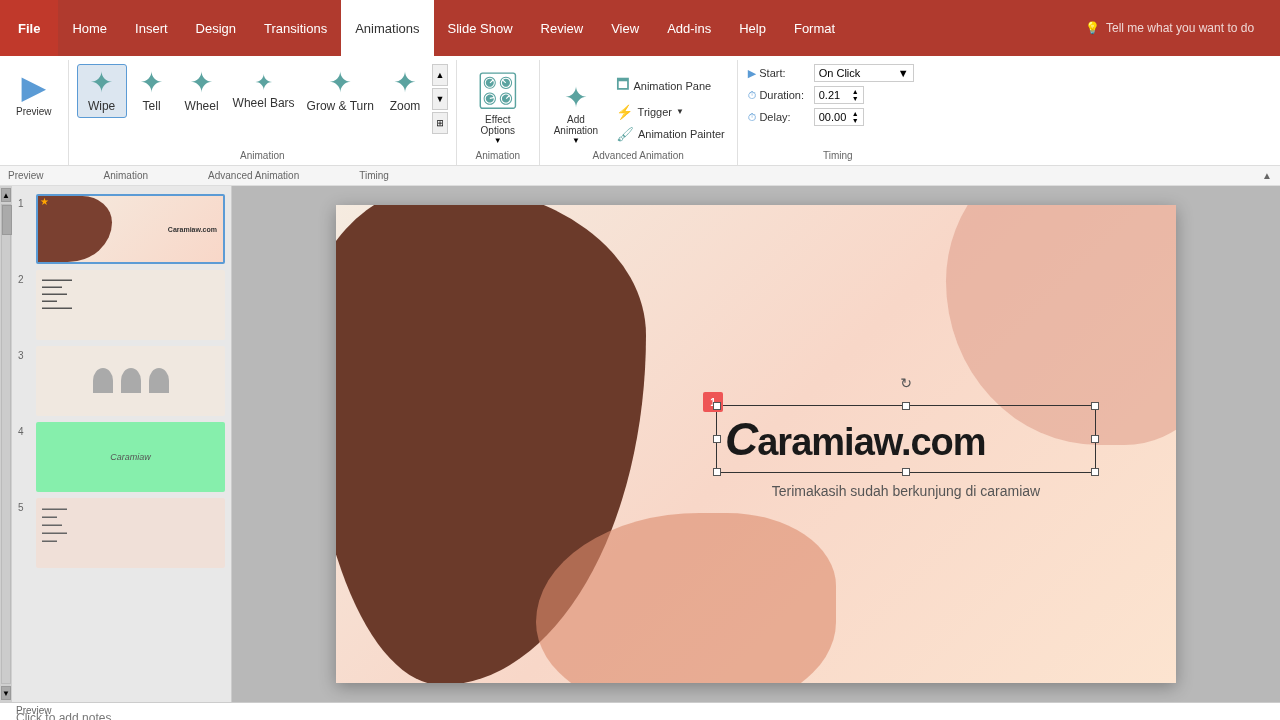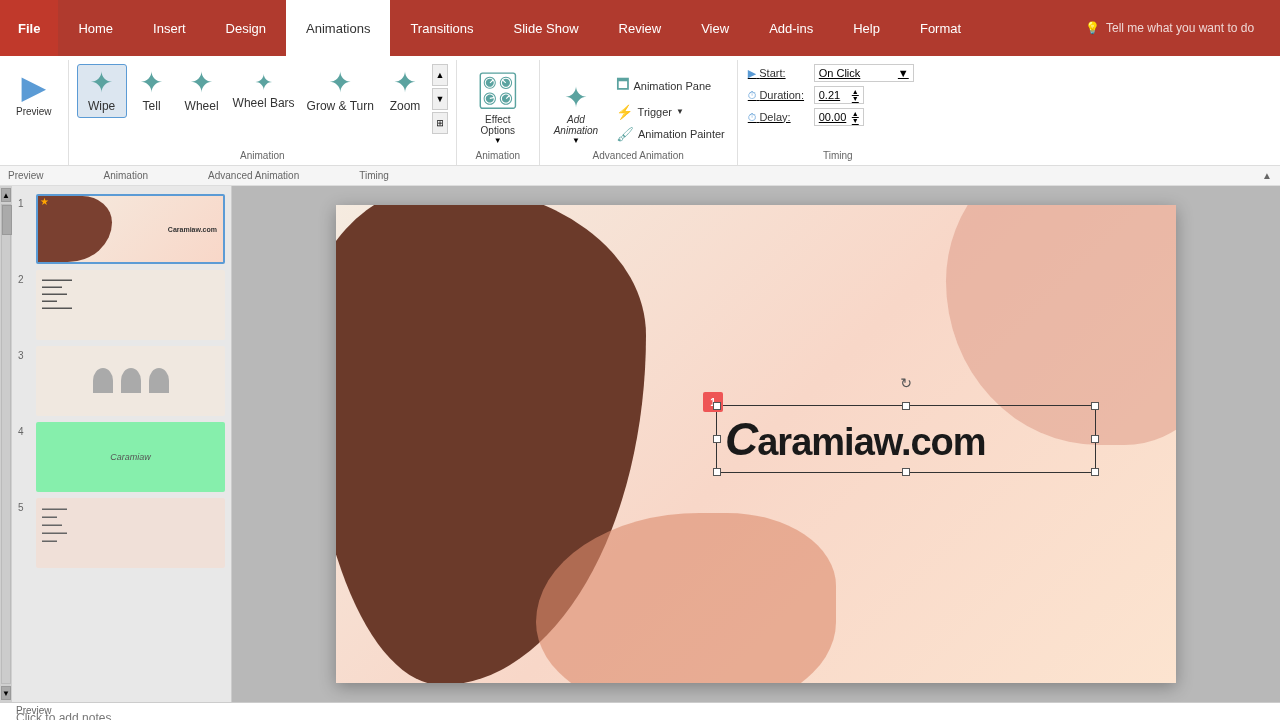--- a/index.html
+++ b/index.html
@@ -19,21 +19,21 @@
       display: flex; align-items: center;
       font-size: 13px; font-weight: 600;
       cursor: pointer;
     }
     .tab-bar {
       display: flex;
       align-items: stretch;
       flex: 1;
     }
     .tab {
-      padding: 0 20px;
+      padding: 0 14px;
       display: flex; align-items: center;
       color: white;
       font-size: 13px;
       cursor: pointer;
       white-space: nowrap;
     }
     .tab.active {
       background: white;
       color: #333;
     }
@@ -174,21 +174,21 @@
       display: flex;
       gap: 8px;
       flex: 1;
       align-items: center;
     }
     .adv-btn {
       display: flex; flex-direction: column; align-items: center;
       cursor: pointer; padding: 4px 6px;
     }
     .adv-icon { font-size: 28px; color: #5ba3a0; }
-    .adv-label { font-size: 10px; color: #333; font-style: italic; }
+    .adv-label { font-size: 10px; color: #333; }
     .adv-sub-btn {
       display: flex; align-items: center; gap: 4px;
       cursor: pointer; padding: 2px 4px; font-size: 11px; color: #333;
       white-space: nowrap;
     }
     .adv-sub-icon { font-size: 14px; color: #5ba3a0; }
     .adv-right {
       display: flex; flex-direction: column; gap: 2px; margin-bottom: 10px;
     }
 
@@ -199,21 +199,21 @@
       padding: 4px 10px;
       position: relative;
       min-width: 200px;
     }
     .timing-group-label {
       font-size: 10px; color: #666;
       position: absolute; bottom: 4px; left: 50%; transform: translateX(-50%);
       white-space: nowrap;
     }
     .timing-rows {
-      display: flex; flex-direction: column; gap: 4px; margin-bottom: 16px; text-decoration: underline;
+      display: flex; flex-direction: column; gap: 4px; margin-bottom: 16px;
     }
     .timing-row {
       display: flex; align-items: center; gap: 6px;
     }
     .timing-label { font-size: 11px; color: #333; width: 60px; }
     .timing-value {
       border: 1px solid #ccc;
       padding: 1px 4px;
       font-size: 11px;
       width: 50px;
@@ -455,22 +455,22 @@
   </style>
 </head>
 <body>
 
 <div class="title-bar">
   <div class="file-btn">File</div>
   <div class="tab-bar">
     <div class="tab">Home</div>
     <div class="tab">Insert</div>
     <div class="tab">Design</div>
+    <div class="tab">Transitions</div>
     <div class="tab active">Animations</div>
-    <div class="tab">Transitions</div>
     <div class="tab">Slide Show</div>
     <div class="tab">Review</div>
     <div class="tab">View</div>
     <div class="tab">Add-ins</div>
     <div class="tab">Help</div>
     <div class="tab">Format</div>
     <div class="tab-search">
       <span>💡</span>
       <input type="text" placeholder="Tell me what you want to do" style="">
     </div>
@@ -701,20 +701,21 @@
           <div class="handle h-mr"></div>
           <div class="handle h-bl"></div>
           <div class="handle h-bm"></div>
           <div class="handle h-br"></div>
 
           <div class="main-text">
             <span class="c-letter">C</span>aramiaw.com
           </div>
         </div>
 
+        <div class="sub-text">Terimakasih sudah berkunjung di caramiaw</div>
       </div>
 
     </div>
 
   </div>
 </div>
 
 <div class="notes-bar">
   <span>Click to add notes</span>
 </div>

